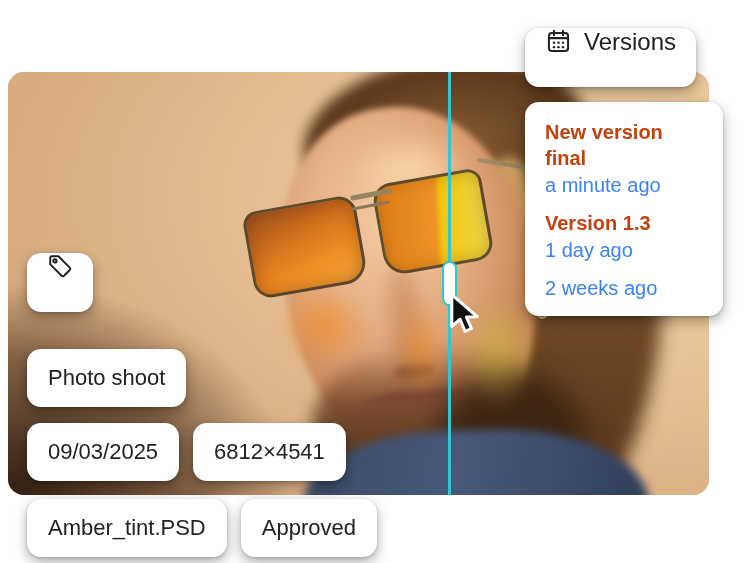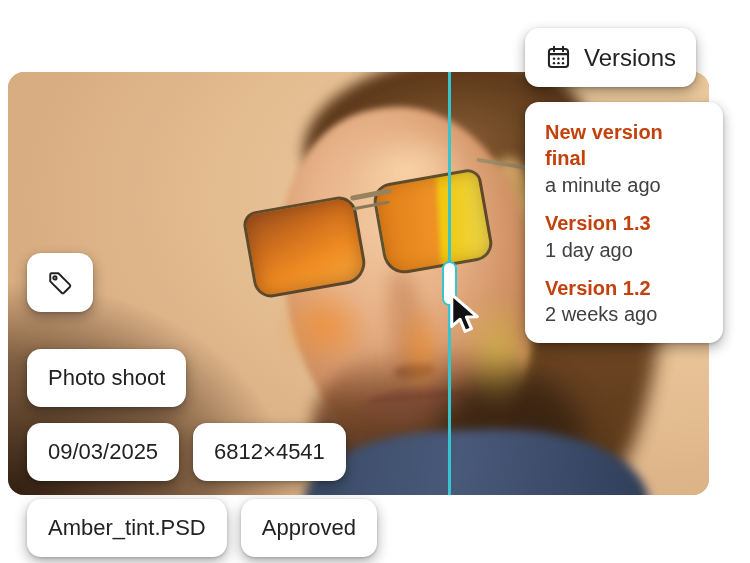--- a/index.html
+++ b/index.html
@@ -78,33 +78,33 @@
   .p-handle  { left:434px; top:189px; width:15px; height:45px; background:#ffffff;
     border:2.5px solid #35c5d1; border-radius:10px; }
   .p-cursor  { left:441px; top:221px; }
 
   
   .card {
     position:absolute; background:#ffffff; border-radius:14px;
     box-shadow:0 5px 13px rgba(0,0,0,.32), 0 1px 3px rgba(0,0,0,.18);
     color:#222222;
   }
-  .pill-btn { display:flex; align-items:center; gap:12px; padding:0 20px; height:59px;
+  .pill-btn { display:flex; align-items:flex-start; gap:12px; padding:0 20px; height:59px;
     font-size:24px; white-space:nowrap; cursor:pointer; }
   .versions-btn { left:525px; top:28px; z-index:30; }
   .metadata-btn { left:27px; top:253px; z-index:30; }
   .chip-row { position:absolute; left:27px; display:flex; gap:14px; z-index:30; }
   .row-1 { top:328px; } .row-2 { top:402px; } .row-3 { top:478px; }
   .chip { position:relative; height:58px; display:flex; align-items:center; padding:0 21px;
     font-size:22px; white-space:nowrap; cursor:pointer;margin-top:21px; }
   .versions-panel { left:525px; top:102px; width:198px; padding:17px 20px 13px 20px; z-index:25; }
   .v-item { margin-bottom:12px; cursor:pointer; }
   .v-item:last-child { margin-bottom:2px; }
   .v-name { font-weight:700; font-size:20px; color:#c2410c; line-height:1.32; }
-  .v-time { font-size:20px; color:#404040; line-height:1.32; }
+  .v-time { font-size:20px; color:#3b82f6; line-height:1.32; }
   .icon { flex:0 0 auto; display:block; }
 </style>
 </head>
 <body>
 
 <div class="photo">
   <div class="p-bg"></div>
   <div class="p-vig-bl"></div>
   <div class="p-hair-top"></div>
   <div class="p-hair-right"></div>
@@ -156,21 +156,20 @@
 <div class="card versions-panel">
   <div class="v-item">
     <div class="v-name">New version final</div>
     <div class="v-time">a minute ago</div>
   </div>
   <div class="v-item">
     <div class="v-name">Version 1.3</div>
     <div class="v-time">1 day ago</div>
   </div>
   <div class="v-item">
-    <div class="v-name">Version 1.2</div>
     <div class="v-time">2 weeks ago</div>
   </div>
 </div>
 
 <div class="card pill-btn metadata-btn">
   <svg class="icon" width="26" height="26" viewBox="0 0 24 24" fill="none" stroke="#222222" stroke-width="1.8" stroke-linejoin="round">
     <path d="M3 10.5 L3 4.2 A1.2 1.2 0 0 1 4.2 3 L10.5 3 L21 13.5 A1.6 1.6 0 0 1 21 15.7 L15.7 21 A1.6 1.6 0 0 1 13.5 21 Z"></path>
     <circle cx="7.3" cy="7.3" r="1.5"></circle>
   </svg>
 </div>

